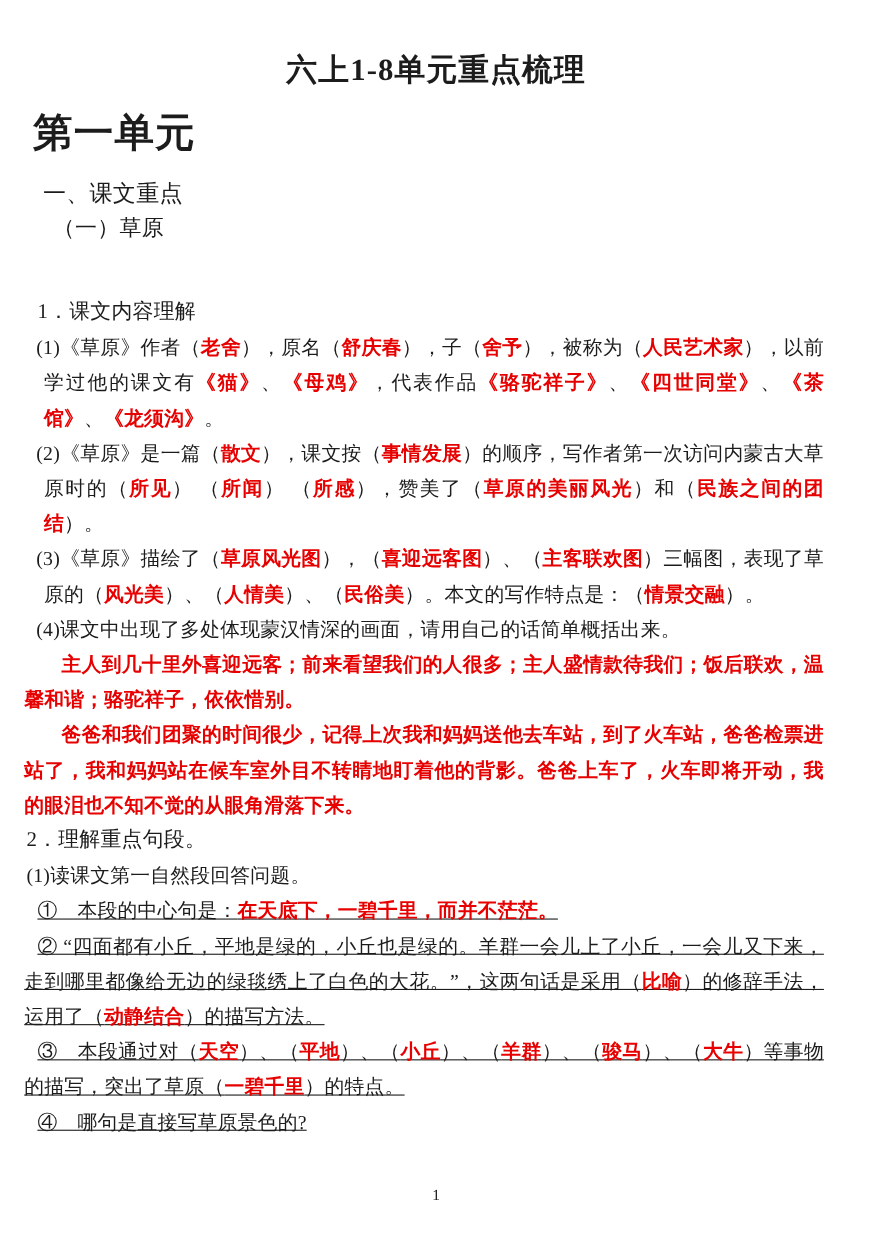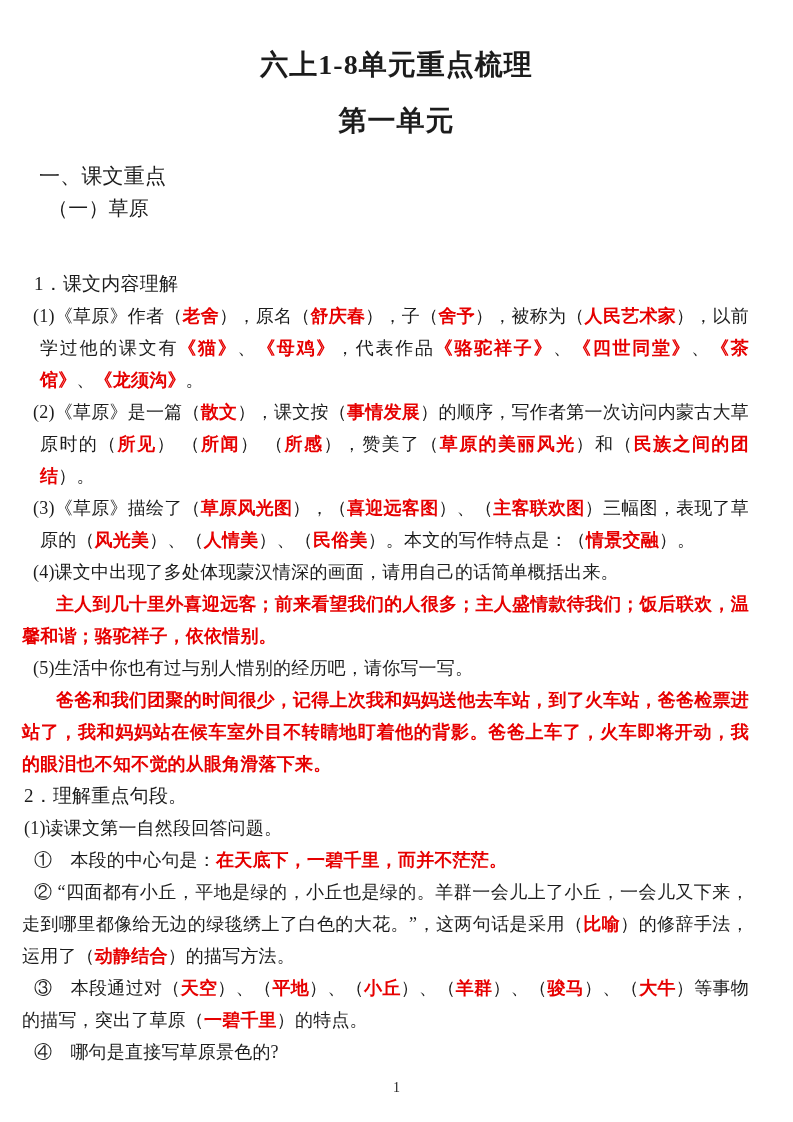--- a/index.html
+++ b/index.html
@@ -15,22 +15,21 @@
   .h1 {
     margin: 48px 30px 0 30px;
     text-align: center;
     font-size: 28px;
     line-height: 34px;
     font-weight: bold;
     letter-spacing: 1px;
   }
   .h2 {
     margin: 22px 30px 0 30px;
-    text-align: center;
-    font-size: 28px;
+    font-size: 36px;
     line-height: 34px;
     font-weight: bold;
     letter-spacing: 1px;
   }
   .docbody {
     position: absolute;
     left: 22px;
     top: 160px;
     width: 727px;
     font-size: 18px;
@@ -39,21 +38,21 @@
     letter-spacing: 0.2px;
   }
   .docbody p { margin: 0; padding: 0; }
   p.sec  { font-size: 21px; padding-left: 17px; text-align: left; }
   p.sub  { font-size: 20px; padding-left: 26px; text-align: left; }
   p.num  { font-size: 19px; padding-left: 12px; text-align: left; margin-top: 44px; }
   p.num2 { font-size: 19px; padding-left: 2px;  text-align: left; }
   p.q    { padding-left: 2px; }
   p.item { padding-left: 18px; text-indent: -7px; }
   p.ans  { text-indent: 34px; color: var(--red, #e60000); font-weight: bold; }
-  p.circ { text-indent: 12px; }
+  p.circ { text-indent: 12px; text-decoration: underline; }
   span.r { color: var(--red, #e60000); font-weight: bold; }
   span.k { color: inherit; }
   .pagenum {
     position: absolute;
     left: 0; right: 0;
     bottom: 24px;
     text-align: center;
     font-size: 14px;
     color: var(--ink, #1c1c1c);
   }
@@ -66,21 +65,20 @@
   <h2 class="h2">第一单元</h2>
   <div class="docbody" id="doc-body">
       <p class="sec"><span class="k">一、课文重点</span></p>
       <p class="sub"><span class="k">（一）草原</span></p>
       <p class="num"><span class="k">1．课文内容理解</span></p>
       <p class="item"><span class="k">(1)《草原》作者（</span><span class="r">老舍</span><span class="k">），原名（</span><span class="r">舒庆春</span><span class="k">），子（</span><span class="r">舍予</span><span class="k">），被称为（</span><span class="r">人民艺术家</span><span class="k">），以前学过他的课文有</span><span class="r">《猫》</span><span class="k">、</span><span class="r">《母鸡》</span><span class="k">，代表作品</span><span class="r">《骆驼祥子》</span><span class="k">、</span><span class="r">《四世同堂》</span><span class="k">、</span><span class="r">《茶馆》</span><span class="k">、</span><span class="r">《龙须沟》</span><span class="k">。</span></p>
       <p class="item"><span class="k">(2)《草原》是一篇（</span><span class="r">散文</span><span class="k">），课文按（</span><span class="r">事情发展</span><span class="k">）的顺序，写作者第一次访问内蒙古大草原时的（</span><span class="r">所见</span><span class="k">） （</span><span class="r">所闻</span><span class="k">） （</span><span class="r">所感</span><span class="k">），赞美了（</span><span class="r">草原的美丽风光</span><span class="k">）和（</span><span class="r">民族之间的团结</span><span class="k">）。</span></p>
       <p class="item"><span class="k">(3)《草原》描绘了（</span><span class="r">草原风光图</span><span class="k">），（</span><span class="r">喜迎远客图</span><span class="k">）、（</span><span class="r">主客联欢图</span><span class="k">）三幅图，表现了草原的（</span><span class="r">风光美</span><span class="k">）、（</span><span class="r">人情美</span><span class="k">）、（</span><span class="r">民俗美</span><span class="k">）。本文的写作特点是：（</span><span class="r">情景交融</span><span class="k">）。</span></p>
       <p class="item"><span class="k">(4)课文中出现了多处体现蒙汉情深的画面，请用自己的话简单概括出来。</span></p>
       <p class="ans"><span class="r">主人到几十里外喜迎远客；前来看望我们的人很多；主人盛情款待我们；饭后联欢，温馨和谐；骆驼祥子，依依惜别。</span></p>
-      <p class="item"><span class="k">(5)生活中你也有过与别人惜别的经历吧，请你写一写。</span></p>
       <p class="ans"><span class="r">爸爸和我们团聚的时间很少，记得上次我和妈妈送他去车站，到了火车站，爸爸检票进站了，我和妈妈站在候车室外目不转睛地盯着他的背影。爸爸上车了，火车即将开动，我的眼泪也不知不觉的从眼角滑落下来。</span></p>
       <p class="num2"><span class="k">2．理解重点句段。</span></p>
       <p class="q"><span class="k">(1)读课文第一自然段回答问题。</span></p>
       <p class="circ"><span class="k">①　本段的中心句是：</span><span class="r">在天底下，一碧千里，而并不茫茫。</span></p>
       <p class="circ"><span class="k">②&nbsp;“四面都有小丘，平地是绿的，小丘也是绿的。羊群一会儿上了小丘，一会儿又下来，走到哪里都像给无边的绿毯绣上了白色的大花。”，这两句话是采用（</span><span class="r">比喻</span><span class="k">）的修辞手法，运用了（</span><span class="r">动静结合</span><span class="k">）的描写方法。</span></p>
       <p class="circ"><span class="k">③　本段通过对（</span><span class="r">天空</span><span class="k">）、（</span><span class="r">平地</span><span class="k">）、（</span><span class="r">小丘</span><span class="k">）、（</span><span class="r">羊群</span><span class="k">）、（</span><span class="r">骏马</span><span class="k">）、（</span><span class="r">大牛</span><span class="k">）等事物的描写，突出了草原（</span><span class="r">一碧千里</span><span class="k">）的特点。</span></p>
       <p class="circ"><span class="k">④　哪句是直接写草原景色的?</span></p>
     </div>
   <div class="pagenum">1</div>
 </div>

